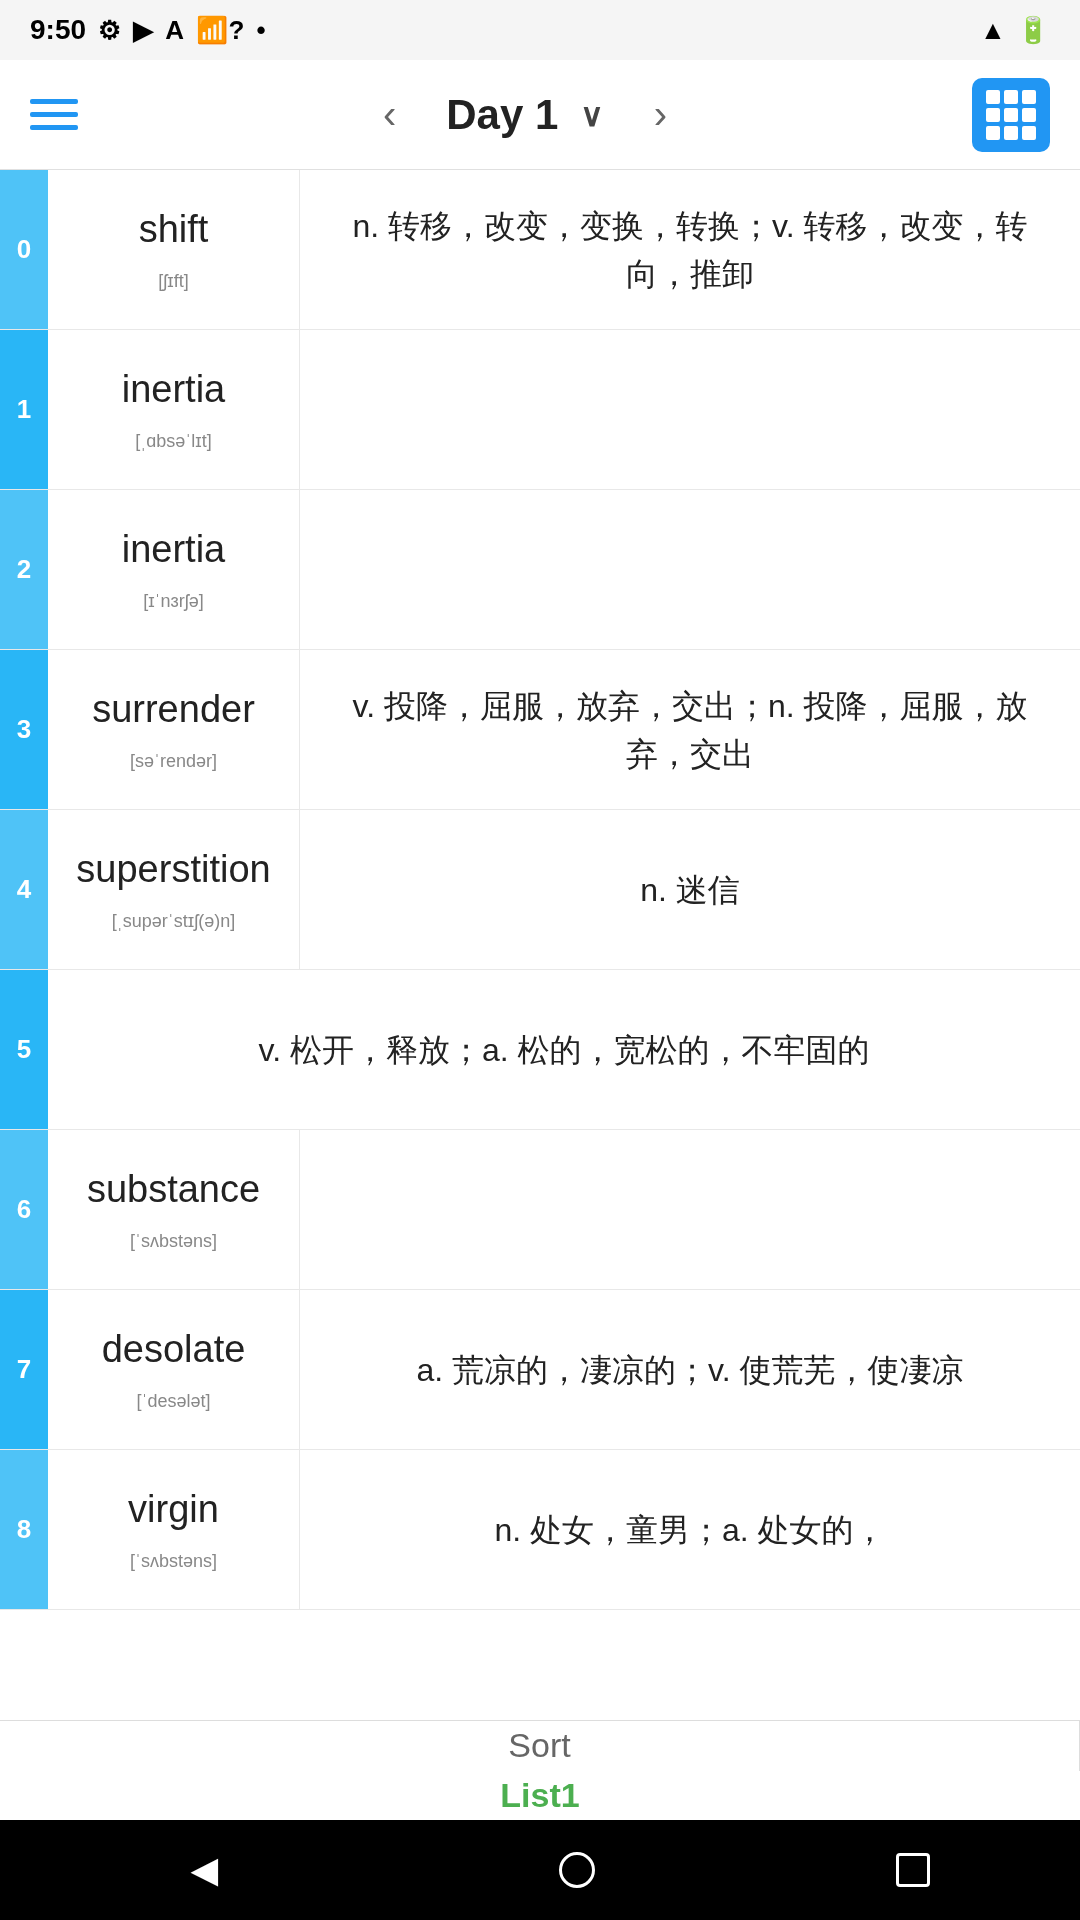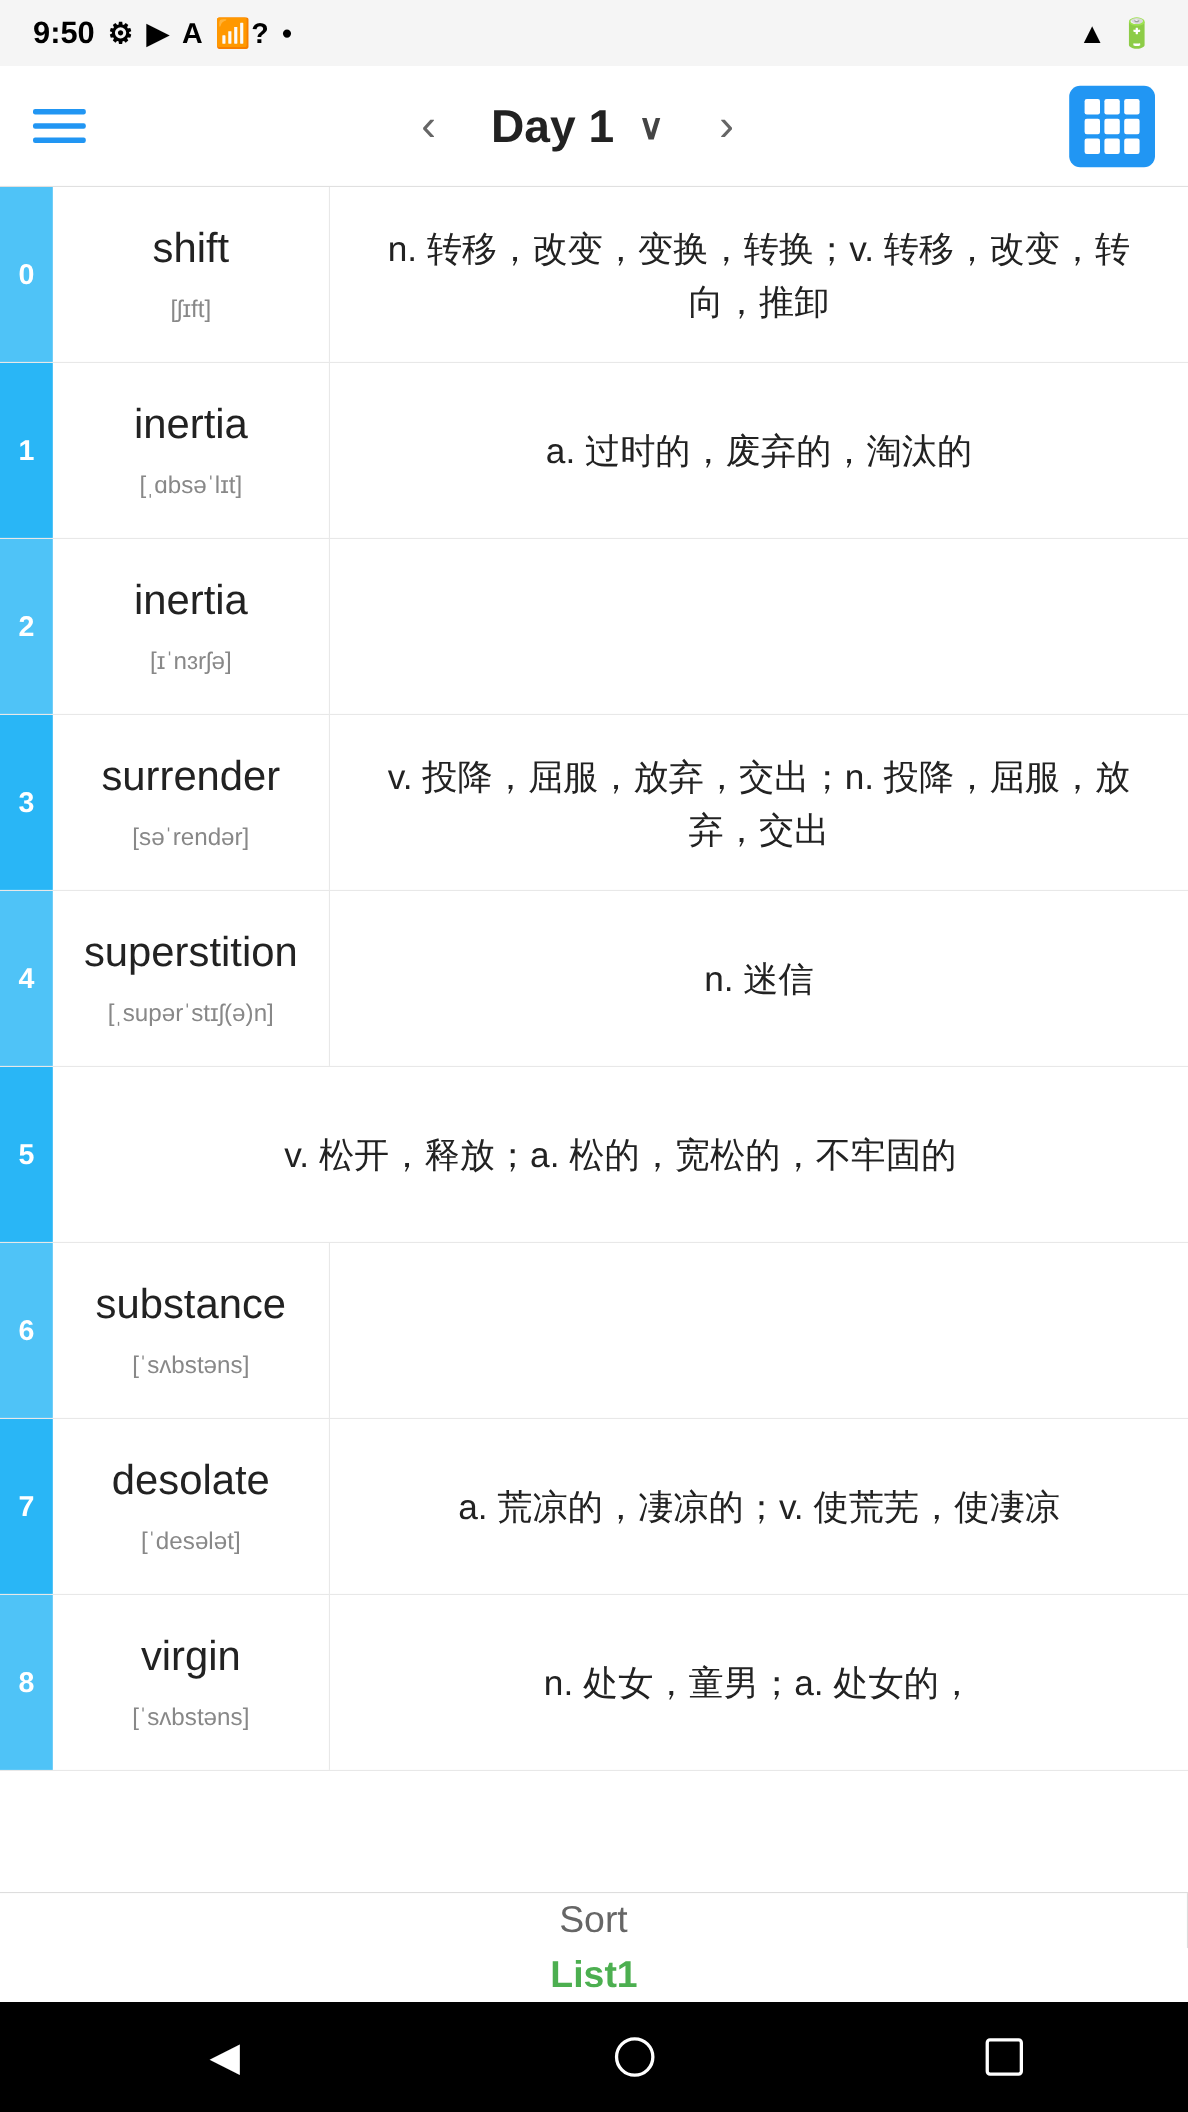--- a/index.html
+++ b/index.html
@@ -128,21 +128,21 @@
       border-right: 1px solid #e8e8e8;
       flex-shrink: 0;
     }
     .word-english {
       font-size: 38px;
       color: #222;
       font-weight: normal;
       text-align: center;
     }
     .word-phonetic {
-      font-size: 22px;
+      font-size: 18px;
       color: #888;
       text-align: center;
       margin-top: 20px;
     }
     .word-definition {
       flex: 1;
       display: flex;
       align-items: center;
       justify-content: center;
       padding: 20px 30px;
@@ -268,21 +268,20 @@
         <div class="word-phonetic">[ʃɪft]</div>
       </div>
       <div class="word-definition">n. 转移，改变，变换，转换；v. 转移，改变，转向，推卸</div>
     </div>
     <div class="word-row">
       <div class="word-index darker">1</div>
       <div class="word-left">
         <div class="word-english">inertia</div>
         <div class="word-phonetic">[ˌɑbsəˈlɪt]</div>
       </div>
-      <div class="word-definition">a. 过时的，废弃的，淘汰的</div>
     </div>
     <div class="word-row">
       <div class="word-index">2</div>
       <div class="word-left">
         <div class="word-english">inertia</div>
         <div class="word-phonetic">[ɪˈnɜrʃə]</div>
       </div>
     </div>
     <div class="word-row">
       <div class="word-index darker">3</div>

